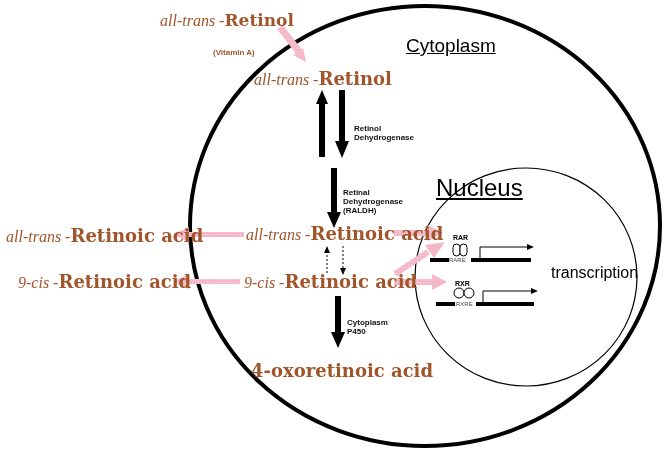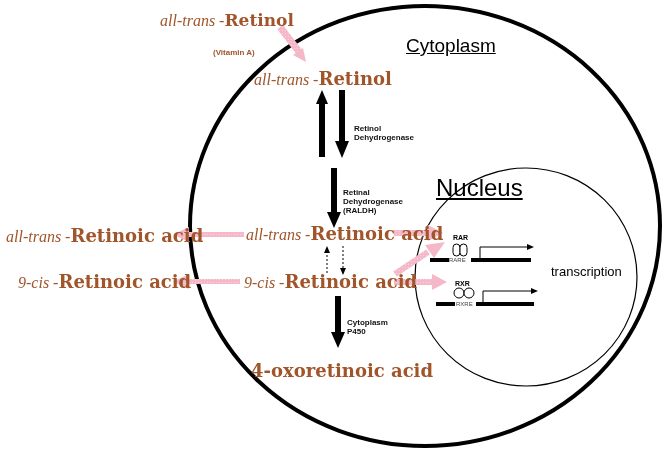--- a/index.html
+++ b/index.html
@@ -147,14 +147,14 @@
     <div>Cytoplasm</div>
     <div>P450</div>
   </div>
 
   <div class="lbl compound" style="left:251px;top:344px;font-size:18px;margin-top:16px;">4-oxoretinoic acid</div>
 
   <div class="lbl receptor" style="left:453px;top:234px;">RAR</div>
   <div class="lbl element" style="left:449px;top:257px;">RARE</div>
   <div class="lbl receptor" style="left:455px;top:280px;">RXR</div>
   <div class="lbl element" style="left:456px;top:301px;">RXRE</div>
-  <div class="lbl plain" style="left:551px;top:264px;font-size:13px;">transcription</div>
+  <div class="lbl plain" style="left:551px;top:264px;font-size:16px;">transcription</div>
 </div>
 
 </body></html>

